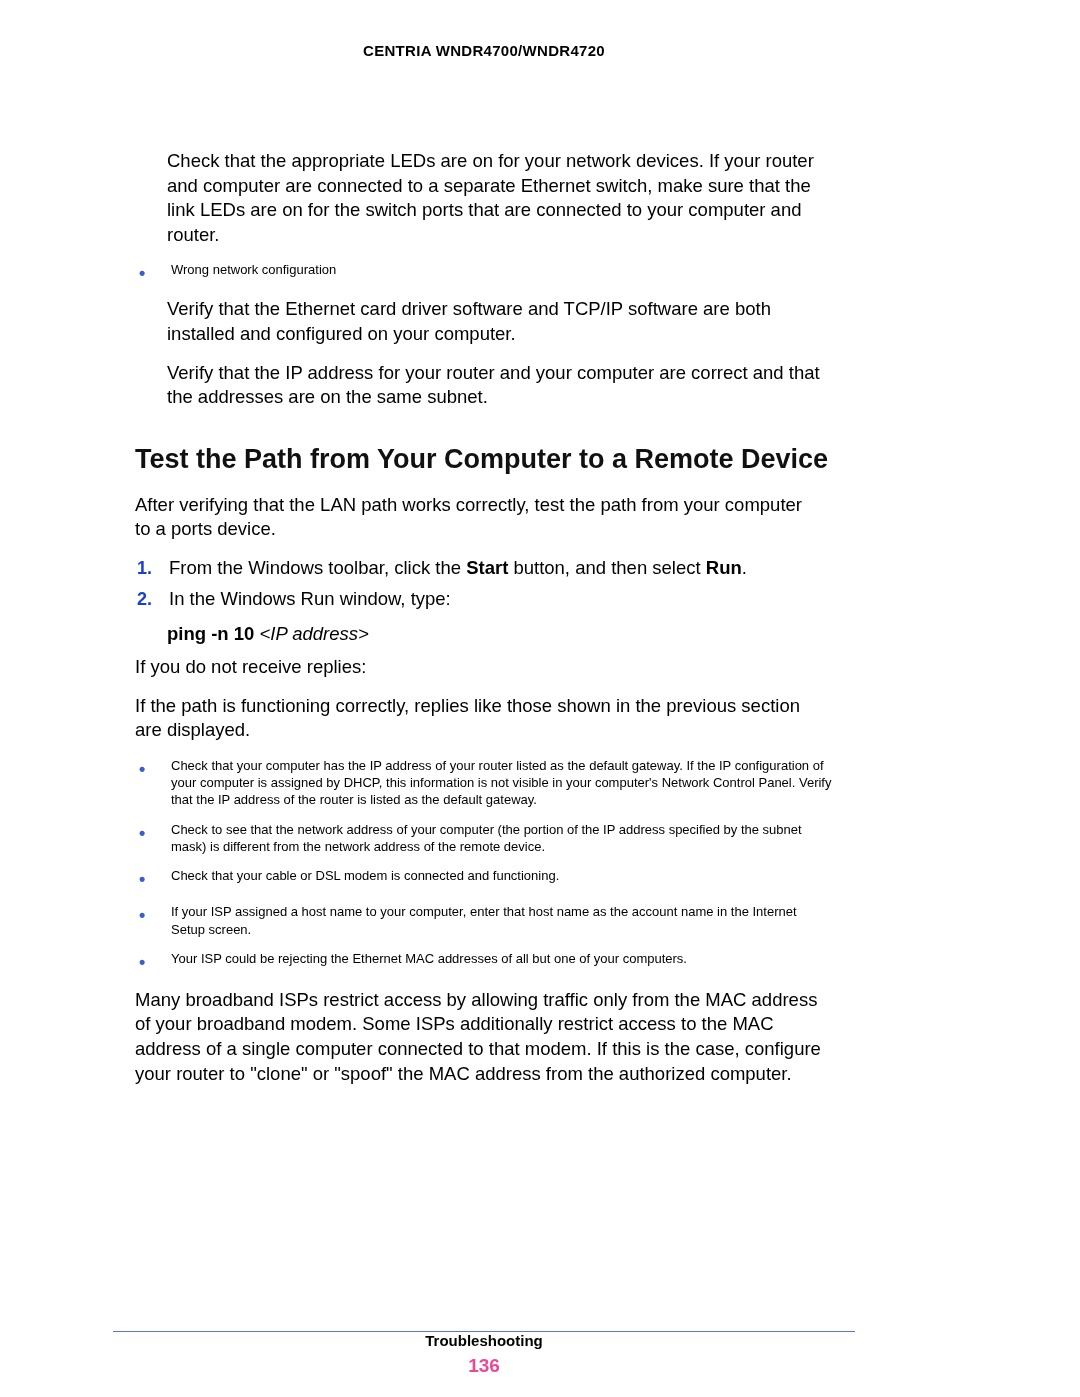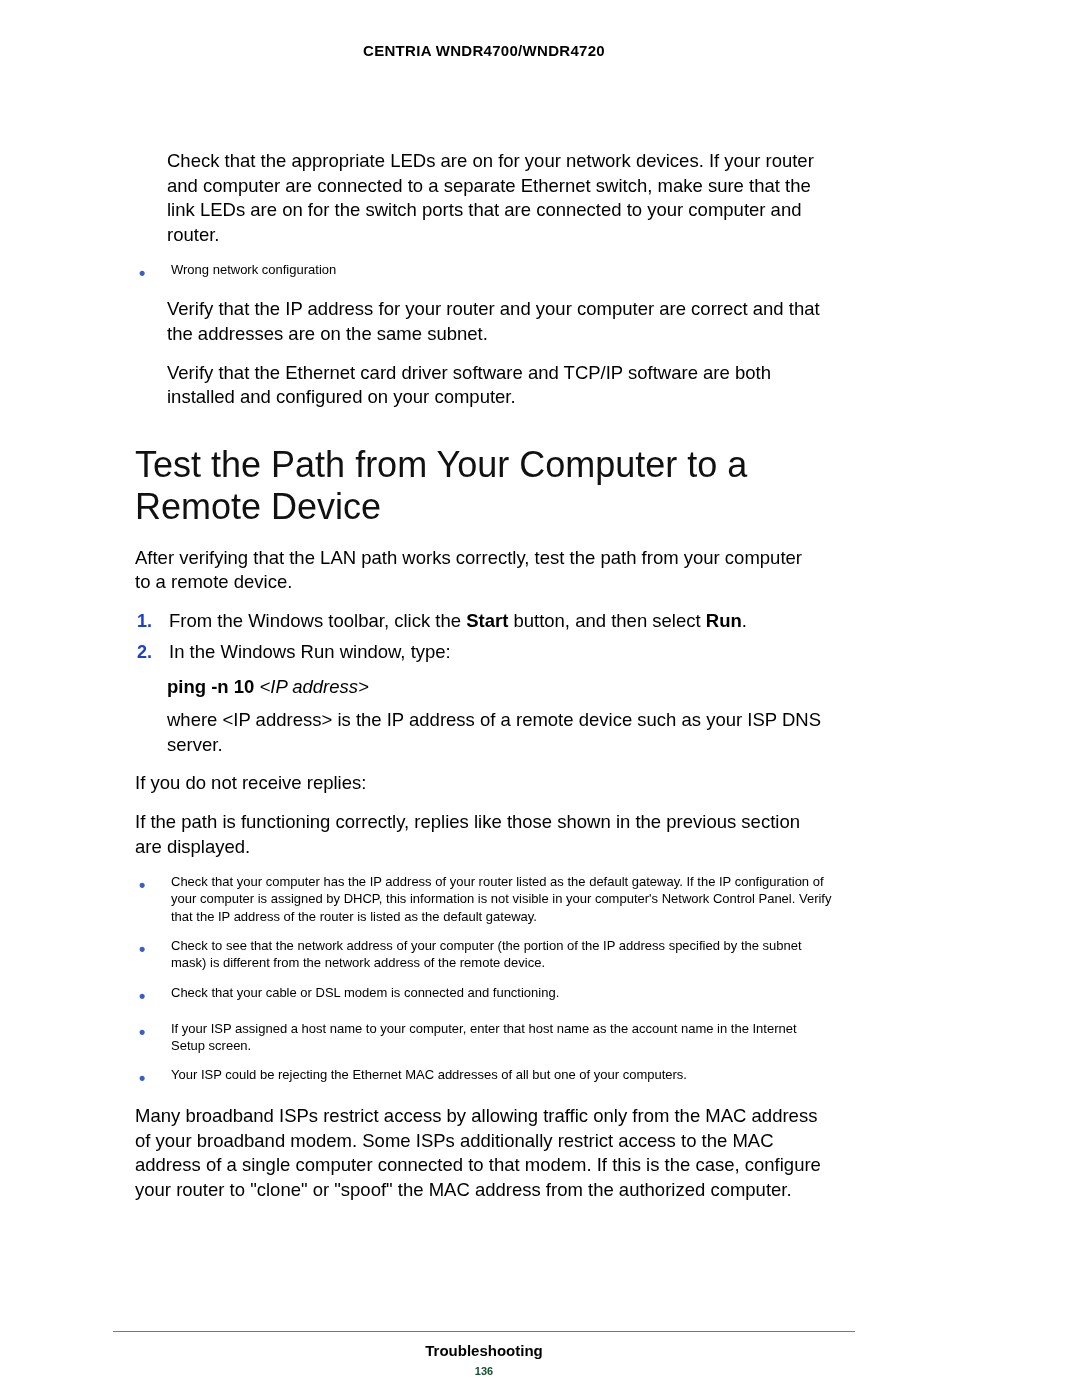--- a/index.html
+++ b/index.html
@@ -71,22 +71,22 @@
     line-height: 24px;
     padding-left: 2px;
   }
   .num-text {
     flex: 1 1 auto;
     font-size: 18.5px;
     line-height: 1.33;
   }
   h2.section {
     font-family: Arial, Helvetica, sans-serif;
-    font-weight: normal;
-    font-size: 36px;
+    font-weight: bold;
+    font-size: 27px;
     margin: 34px 0 18px 0;
     color: #111;
   }
   .cmd {
     font-size: 18.5px;
     margin: 12px 0 10px 32px;
   }
   .cmd .bold { font-weight: bold; }
   .cmd .ital { font-style: italic; }
   .footer-rule {
@@ -102,65 +102,64 @@
     bottom: 20px;
     text-align: center;
   }
   .footer-title {
     font-weight: bold;
     font-size: 15px;
     margin-bottom: 6px;
   }
   .footer-page {
     font-weight: bold;
-    font-size: 11px;
-    color: #14532d;
+    font-size: 19px;
+    color: #ec4899;
   }
   .b { font-weight: bold; }
 </style>
 </head>
 <body>
 
 <div class="page">
 
   <div class="header">
     <span>CENTRIA WNDR4700/WNDR4720</span>
   </div>
 
   <p class="para indent1">Check that the appropriate LEDs are on for your network devices. If your router and computer are connected to a separate Ethernet switch, make sure that the link LEDs are on for the switch ports that are connected to your computer and router.</p>
 
   <div class="bullet-row">
     <div class="bullet-dot">•</div>
     <div class="bullet-text">Wrong network configuration</div>
   </div>
 
+  <p class="para indent1">Verify that the Ethernet card driver software and TCP/IP software are both installed and configured on your computer.</p>
   <p class="para indent1">Verify that the IP address for your router and your computer are correct and that the addresses are on the same subnet.</p>
-  <p class="para indent1">Verify that the Ethernet card driver software and TCP/IP software are both installed and configured on your computer.</p>
 
   <h2 class="section">Test the Path from Your Computer to a Remote Device</h2>
 
-  <p class="para">After verifying that the LAN path works correctly, test the path from your computer to a remote device.</p>
+  <p class="para">After verifying that the LAN path works correctly, test the path from your computer to a ports device.</p>
 
   <div class="num-row">
     <div class="num-label">1.</div>
     <div class="num-text">
       <span>From the Windows toolbar, click the </span><span class="b">Start</span><span> button, and then select </span><span class="b">Run</span><span>.</span>
     </div>
   </div>
 
   <div class="num-row">
     <div class="num-label">2.</div>
     <div class="num-text">In the Windows Run window, type:</div>
   </div>
 
   <div class="cmd">
     <span class="bold">ping -n 10 </span><span class="ital">&lt;IP address&gt;</span>
   </div>
 
-  <p class="para indent1">where &lt;IP address&gt; is the IP address of a remote device such as your ISP DNS server.</p>
 
   <p class="para">If you do not receive replies:</p>
   <p class="para">If the path is functioning correctly, replies like those shown in the previous section are displayed.</p>
 
   <div class="list">
     <div class="bullet-row">
       <div class="bullet-dot">•</div>
       <div class="bullet-text">Check that your computer has the IP address of your router listed as the default gateway. If the IP configuration of your computer is assigned by DHCP, this information is not visible in your computer's Network Control Panel. Verify that the IP address of the router is listed as the default gateway.</div>
     </div>
     <div class="bullet-row">

